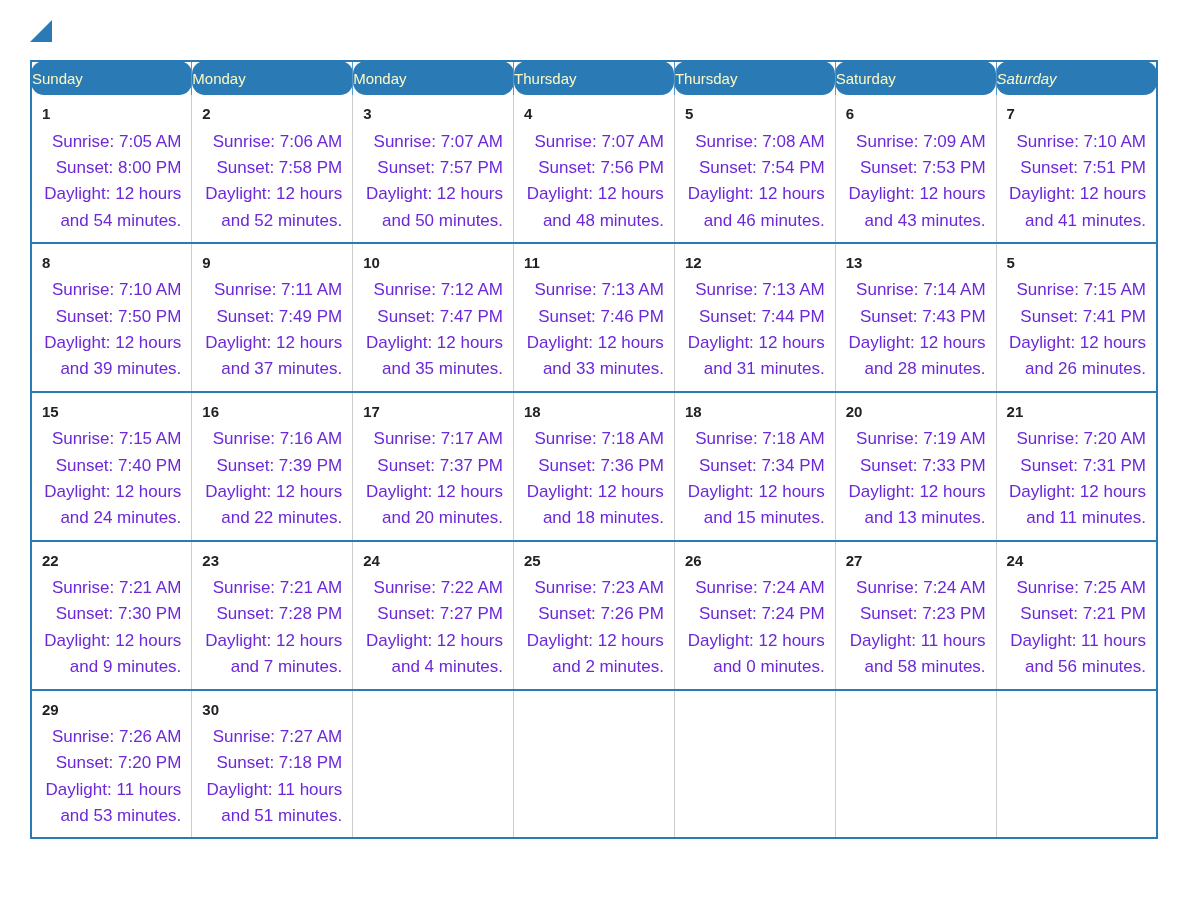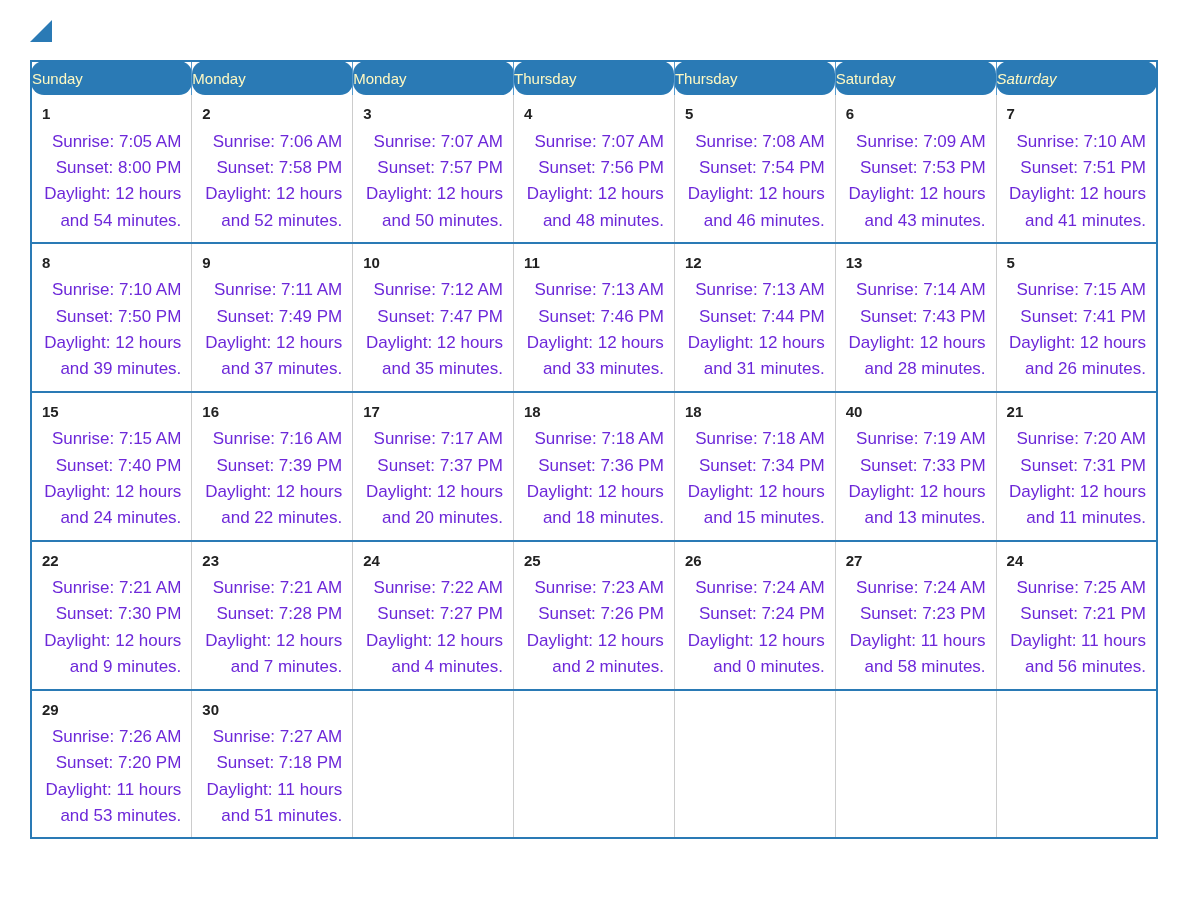--- a/index.html
+++ b/index.html
@@ -245,21 +245,21 @@
         </td>
         <td>
           <span class="day-number">18</span>
           <div class="day-info">Sunrise: 7:18 AM<br>Sunset: 7:36 PM<br>Daylight: 12 hours and 18 minutes.</div>
         </td>
         <td>
           <span class="day-number">18</span>
           <div class="day-info">Sunrise: 7:18 AM<br>Sunset: 7:34 PM<br>Daylight: 12 hours and 15 minutes.</div>
         </td>
         <td>
-          <span class="day-number">40</span>
+          <span class="day-number">20</span>
           <div class="day-info">Sunrise: 7:19 AM<br>Sunset: 7:33 PM<br>Daylight: 12 hours and 13 minutes.</div>
         </td>
         <td>
           <span class="day-number">21</span>
           <div class="day-info">Sunrise: 7:20 AM<br>Sunset: 7:31 PM<br>Daylight: 12 hours and 11 minutes.</div>
         </td>
       </tr>
       <tr>
         <td>
           <span class="day-number">22</span>

